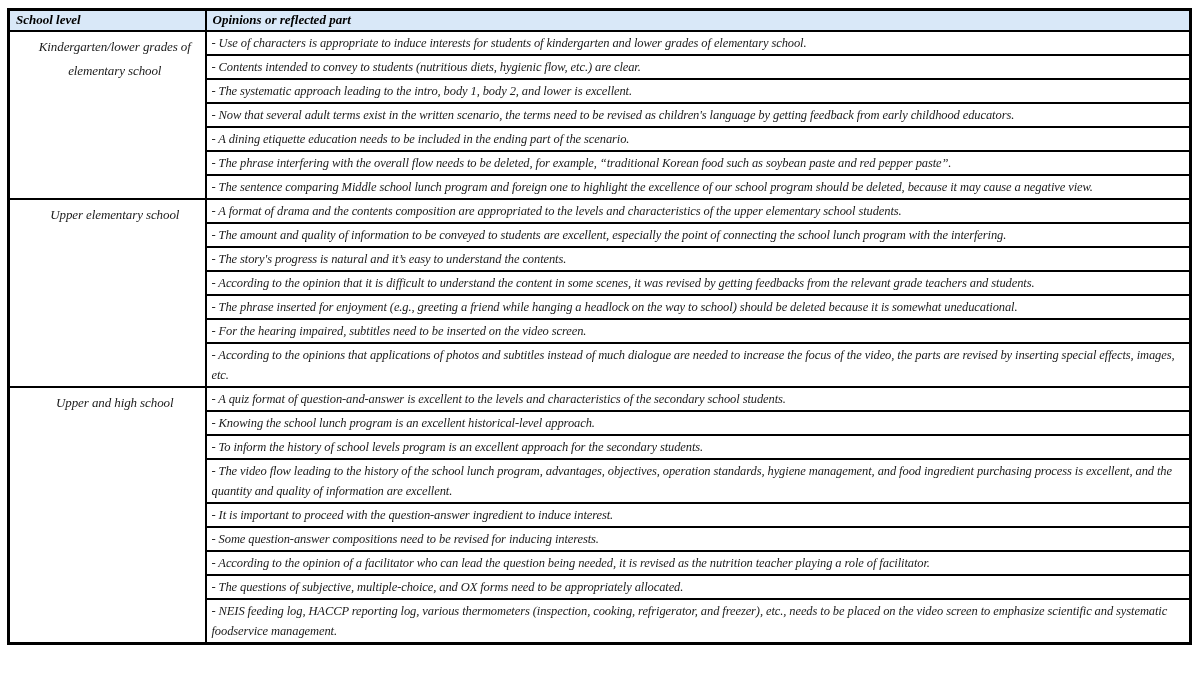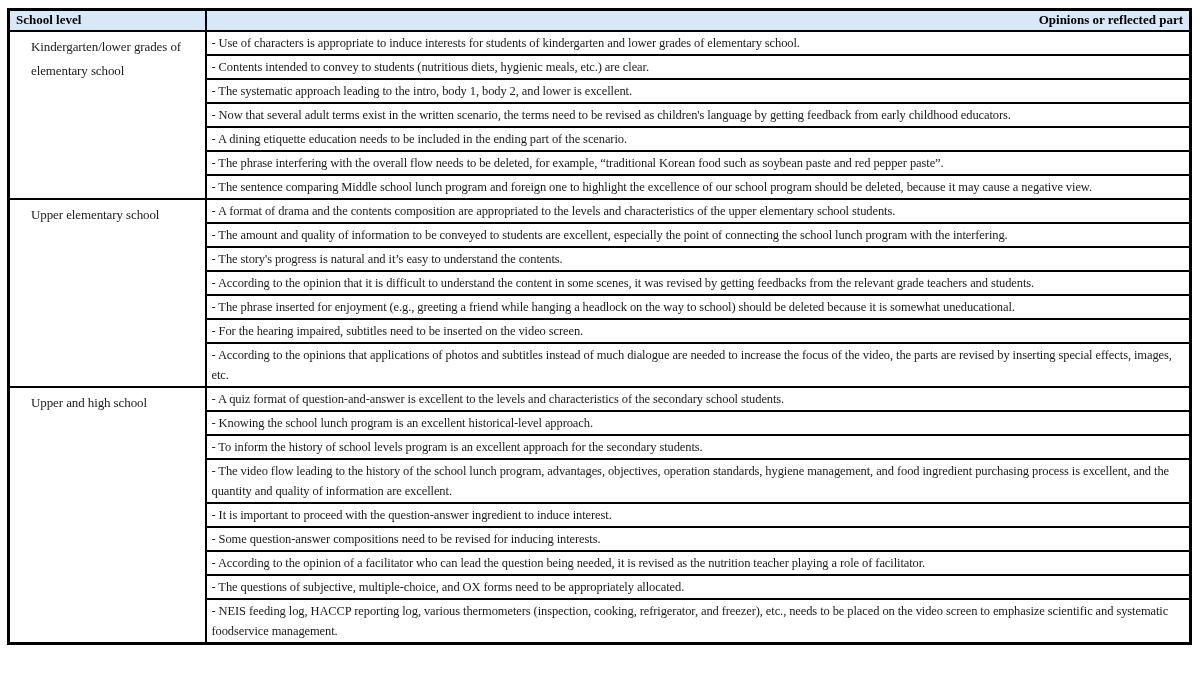--- a/index.html
+++ b/index.html
@@ -18,39 +18,40 @@
   table.opinions {
     border-collapse: collapse;
     table-layout: fixed;
     width: 1185px;
     border: 3px solid var(--border, #000);
   }
   col.c1 { width: 197px; }
   th, td {
     border: 2px solid var(--border, #000);
     box-sizing: border-box;
+    font-style: italic;
   }
   th {
     background: var(--header-bg, #d9e8f8);
     font-size: 13px;
     font-weight: bold;
     height: 21px;
     padding: 1px 6px;
     color: #000;
   }
   th.th-left  { text-align: left; }
-  th.th-center{ text-align: right; }
+  th.th-center{ text-align: left; }
   td {
     font-size: 12.5px;
     line-height: 20px;
     letter-spacing: -0.1px;
   }
   td.level {
     vertical-align: top;
-    text-align: left;
+    text-align: center;
     padding: 3px 6px 3px 21px;
     line-height: 24px;
     font-size: 13px;
   }
   td.op {
     height: 22px;
     vertical-align: middle;
     text-align: left;
     padding: 1px 8px 1px 5px;
   }
@@ -68,21 +69,21 @@
       <th class="th-left">School level</th>
       <th class="th-center">Opinions or reflected part</th>
     </tr>
   </thead>
   <tbody>
       <tr>
         <td class="level" rowspan="7">Kindergarten/lower grades of elementary school</td>
         <td class="op">- Use of characters is appropriate to induce interests for students of kindergarten and lower grades of elementary school.</td>
       </tr>
       <tr>
-        <td class="op">- Contents intended to convey to students (nutritious diets, hygienic meals, etc.) are clear.</td>
+        <td class="op">- Contents intended to convey to students (nutritious diets, hygienic flow, etc.) are clear.</td>
       </tr>
       <tr>
         <td class="op">- The systematic approach leading to the intro, body 1, body 2, and lower is excellent.</td>
       </tr>
       <tr>
         <td class="op">- Now that several adult terms exist in the written scenario, the terms need to be revised as children's language by getting feedback from early childhood educators.</td>
       </tr>
       <tr>
         <td class="op">- A dining etiquette education needs to be included in the ending part of the scenario.</td>
       </tr>

